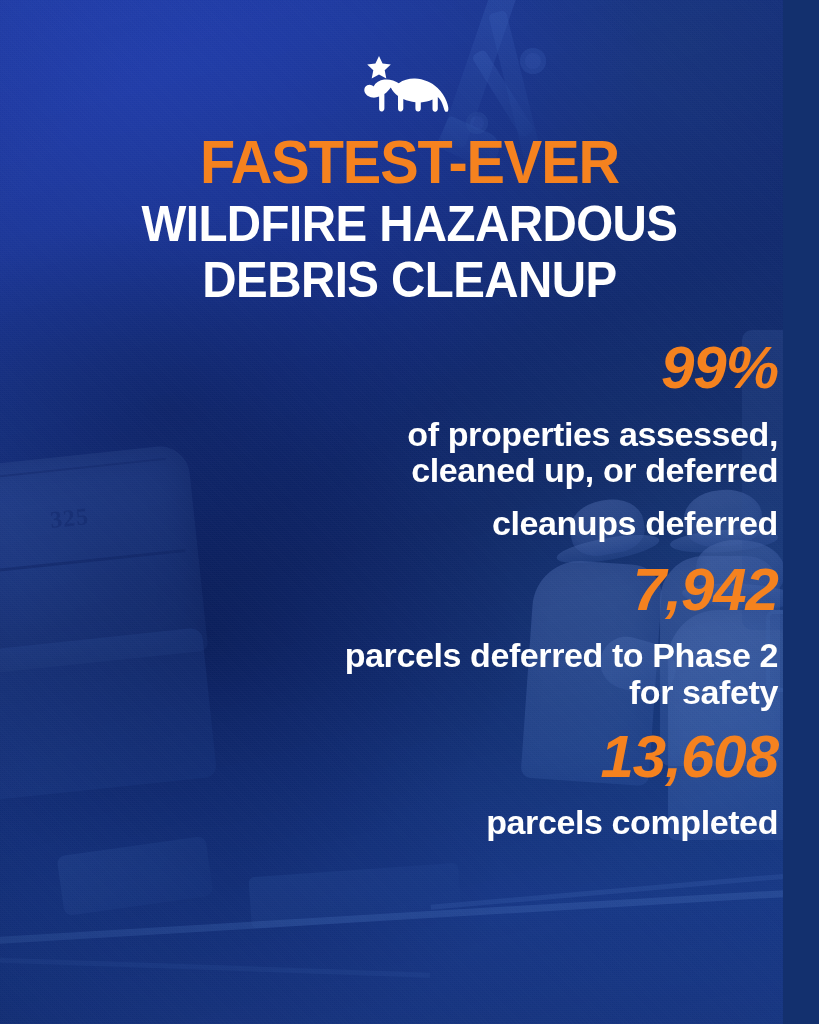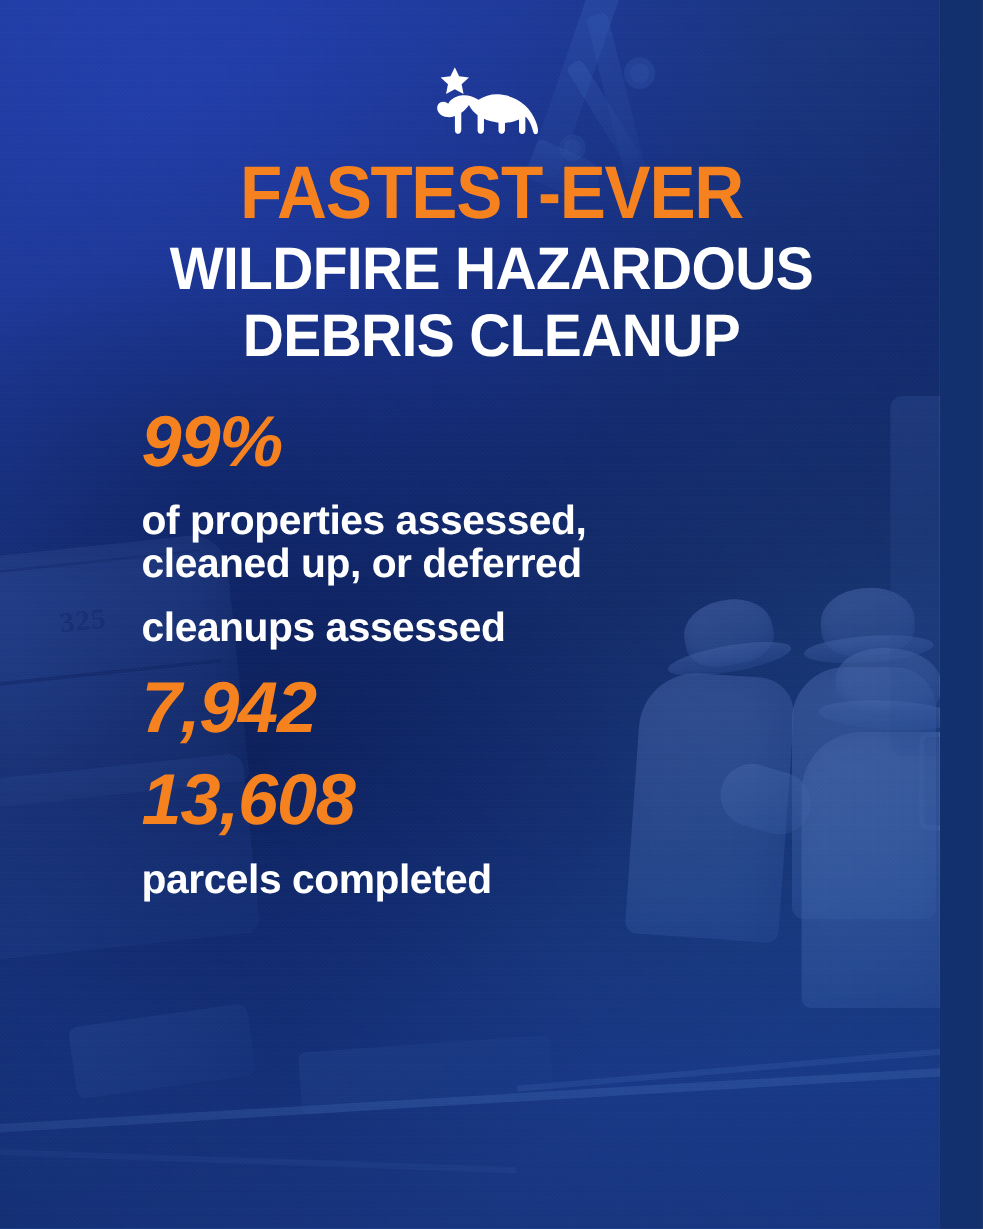--- a/index.html
+++ b/index.html
@@ -209,21 +209,21 @@
   }
   #subline2{
     top:255px;
     color:#ffffff;
     font:900 50px/1.0 "Liberation Sans", sans-serif;
     letter-spacing:-.6px;
     transform:scaleX(.95);
   }
 
   #stats{position:absolute;left:118px;top:336px;width:660px;}
-  .stat{margin-bottom:18px;}
+  .stat{margin-bottom:18px;text-align:right;}
   .stat-value{
     color:#F5821F;
     font:italic 900 60px/1.06 "Liberation Sans", sans-serif;
     letter-spacing:-1px;
   }
   .stat-label{
     color:#ffffff;
     font:700 34px/1.08 "Liberation Sans", sans-serif;
     letter-spacing:-.4px;
     margin-top:16px;
@@ -342,25 +342,27 @@
 
     <div id="stats">
 
       <div class="stat" id="stat-1">
         <div class="stat-value">99%</div>
         <div class="stat-label">of properties assessed,
 cleaned up, or deferred</div>
       </div>
 
       <div class="stat" id="stat-2">
-        <div class="stat-label">cleanups assessed</div>
+        <div class="stat-label">cleanups deferred</div>
       </div>
 
       <div class="stat" id="stat-3">
         <div class="stat-value">7,942</div>
+        <div class="stat-label">parcels deferred to Phase 2
+for safety</div>
       </div>
 
       <div class="stat" id="stat-4">
         <div class="stat-value">13,608</div>
         <div class="stat-label">parcels completed</div>
       </div>
 
     </div>
   </div>
 </div>

